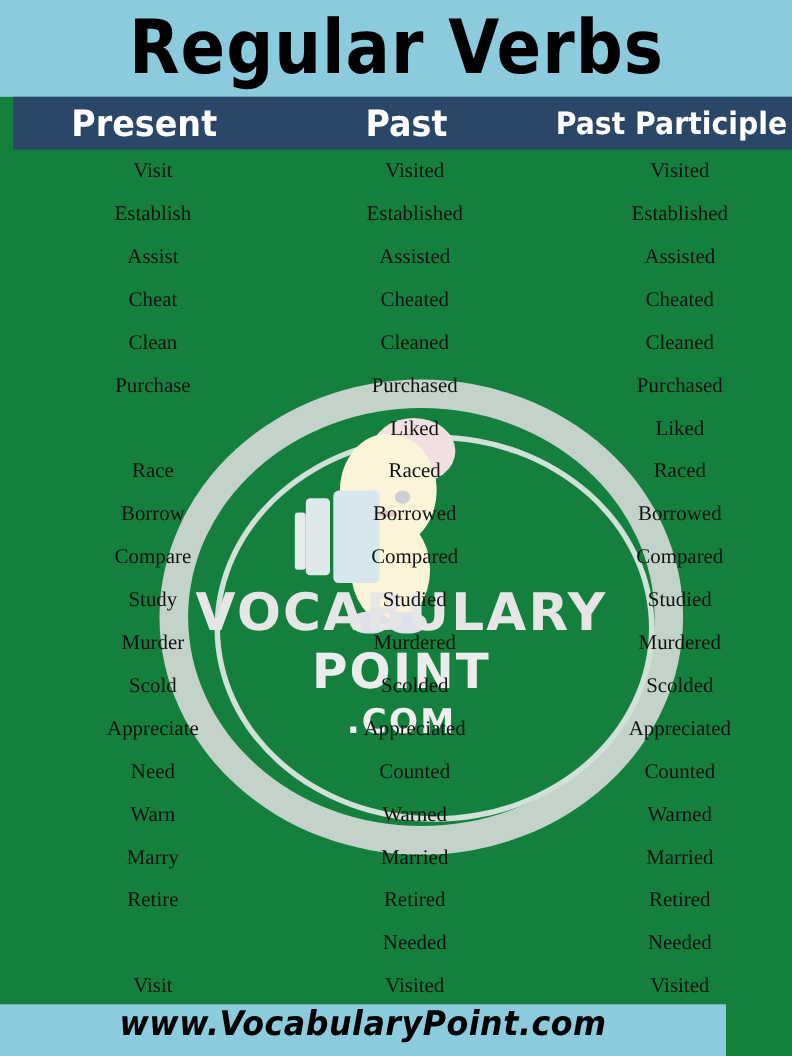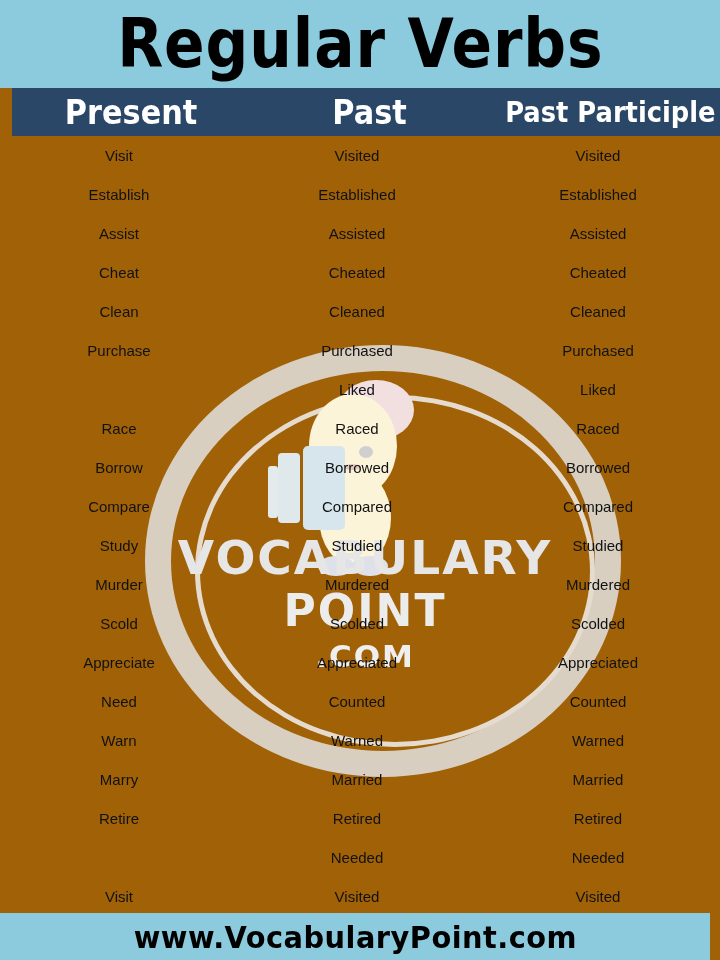--- a/index.html
+++ b/index.html
@@ -10,21 +10,21 @@
     width: 720px;
     height: 960px;
     background: #ffffff;
     font-family: "DejaVu Sans", sans-serif;
     overflow: hidden;
   }
   .page {
     position: relative;
     width: 720px;
     height: 960px;
-    background: #a16207;
+    background: #15803d;
     overflow: hidden;
   }
 
   
   .title-banner {
     position: absolute;
     left: 0;
     top: 0;
     width: 720px;
     height: 88px;
@@ -143,41 +143,43 @@
     width: 720px;
     height: 39px;
   }
   .cell {
     position: absolute;
     top: 0;
     height: 39px;
     display: flex;
     align-items: center;
     justify-content: center;
-    font-family: Liberation Sans, sans-serif;
-    font-size: 15px;
+    font-family: Liberation Serif, serif;
+    font-size: 19px;
     color: #111111;
     white-space: nowrap;
+    padding-left: 20px;
   }
   .cell.col-a { left: 0px;   width: 238px; }
   .cell.col-b { left: 238px; width: 238px; }
   .cell.col-c { left: 476px; width: 244px; }
 
   
   .footer-band {
     position: absolute;
     left: 0;
     bottom: 0;
-    width: 710px;
+    width: 660px;
     height: 47px;
     background: #8ccadd;
     display: flex;
-    align-items: center;
+    align-items: flex-start;
     justify-content: center;
     z-index: 6;
+    font-style: italic;
   }
   .footer-text {
     font-family: "DejaVu Sans", sans-serif;
     font-weight: bold;
     font-size: 31px;
     color: #000000;
     letter-spacing: 0.5px;
     transform: scaleX(0.93);
     transform-origin: center center;
     white-space: nowrap;

